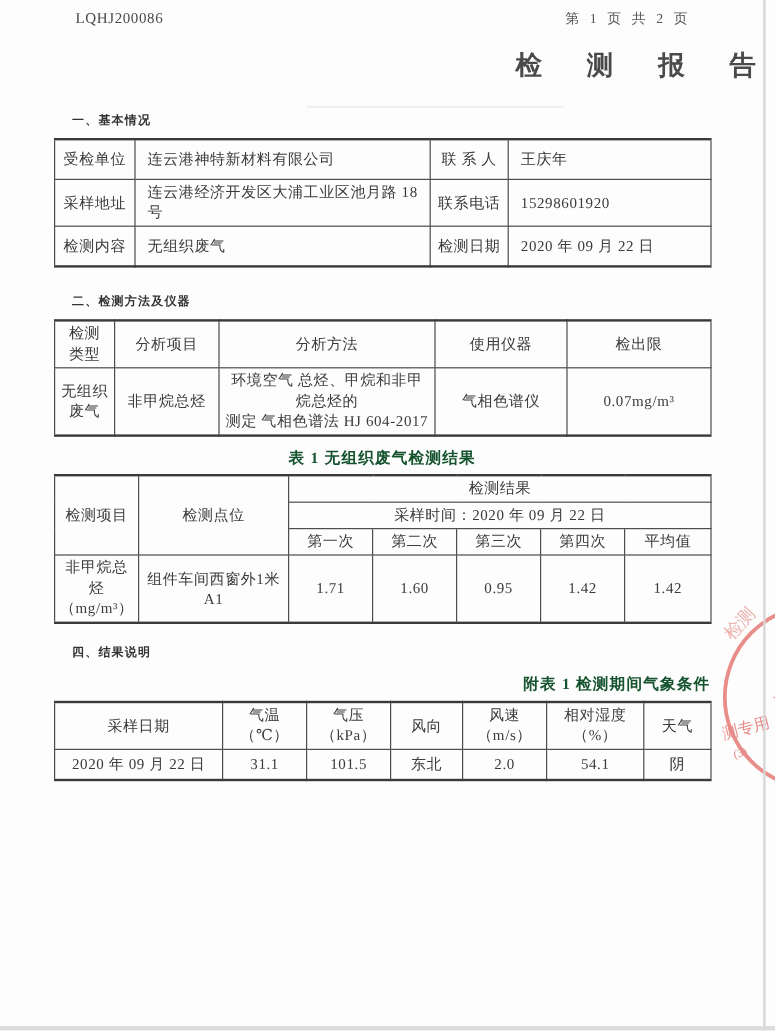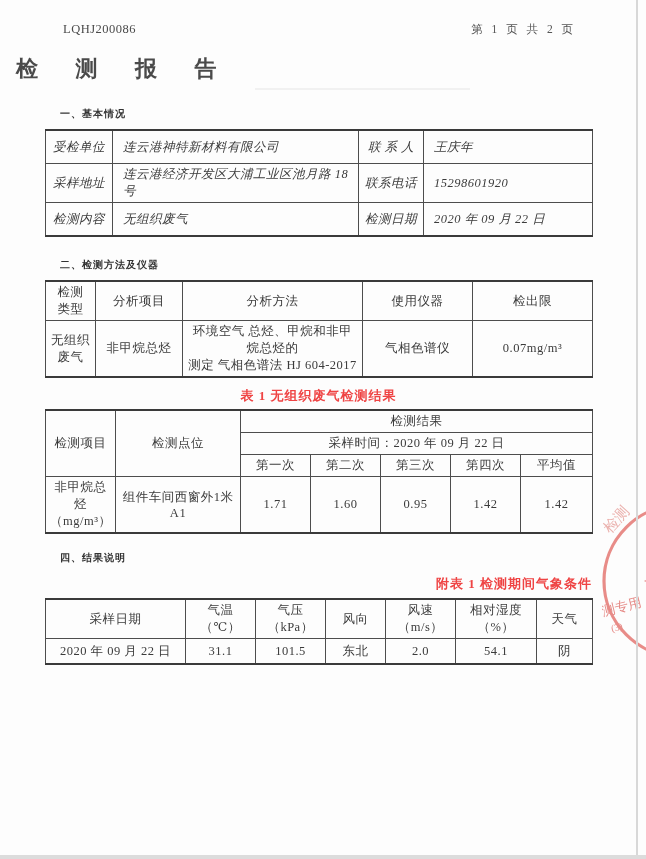--- a/index.html
+++ b/index.html
@@ -11,48 +11,48 @@
     color:#3d3d3d;
     overflow:hidden;
   }
   
   .edge-right{position:absolute;top:0;right:8px;width:2px;height:100%;background:#d8d8d8;}
   .edge-bottom{position:absolute;left:0;bottom:0;width:100%;height:4px;background:#dcdcdc;}
   .title-smudge{position:absolute;left:255px;top:88px;width:215px;height:2px;background:#f1f1f1;}
 
   .header-row{
     display:flex;justify-content:space-between;align-items:flex-start;
-    padding:22px 70px 0 63px;height:18px;
+    padding:8px 70px 0 63px;height:18px;
   }
   .report-no{font-size:12.5px;color:#4a4a4a;letter-spacing:0.5px;}
   .page-indicator{font-size:11.5px;color:#555;letter-spacing:3px;}
 
   .doc-title{
-    text-align:left;margin-top:14px;
+    text-align:right;margin-top:14px;
     font-size:22px;font-weight:bold;color:#4a4a4a;
     letter-spacing:16px;text-indent:16px;
   }
 
   .sec-heading{
     margin:0 0 0 60px;
     font-size:10px;font-weight:bold;color:#333;
     letter-spacing:1px;
   }
   .h1{margin-top:23px;}
   .h2{margin-top:21px;}
   .h3{margin-top:15px;}
   .h4{margin-top:17px;}
 
   table{
     border-collapse:collapse;
     margin-left:45px;width:547px;
     table-layout:fixed;
     font-size:12.5px;color:#3b3b3b;
   }
-  .t1{margin-top:8px;font-style:italic;}
+  .t1{margin-top:8px;}
   .t2{margin-top:8px;}
   .t3{margin-top:4px;}
   .t4{margin-top:5px;}
   td,th{
     border:1px solid #4d4d4d;
     font-weight:normal;
     text-align:center;vertical-align:middle;
     padding:2px 4px;
     white-space:pre-line;
     letter-spacing:0.5px;
@@ -64,21 +64,21 @@
   .t2 td{height:40px;}
   .t3 .r1 td{height:17px;}
   .t3 .r2 td{height:15px;}
   .t3 .r3 td{height:17px;}
   .t3 .rdata td{height:34px;}
   .t4 th{height:19px;}
   .t4 td{height:20px;}
 
   .table-title{
     margin-left:45px;width:547px;text-align:center;
-    font-size:13px;font-weight:bold;color:#ef4444;letter-spacing:1px;
+    font-size:13px;font-weight:bold;color:#14532d;letter-spacing:1px;
   }
   .tt3{margin-top:9px;}
   .tt4{margin-top:10px;text-align:right;}
 
   .stamp{
     position:absolute;top:486px;right:0;width:44px;height:190px;
     pointer-events:none;
   }
 </style>
 </head>

